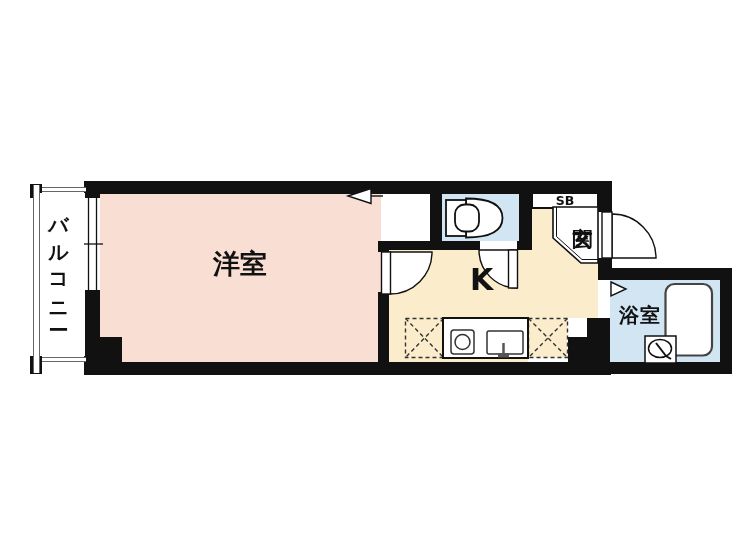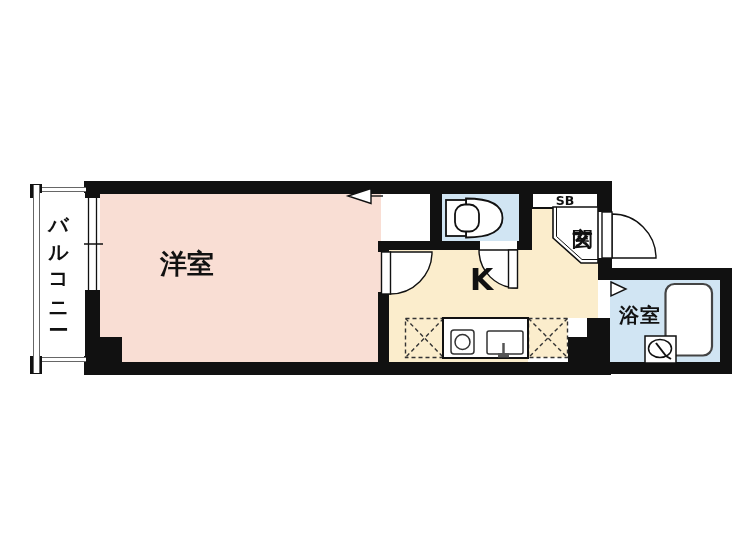--- a/index.html
+++ b/index.html
@@ -1,34 +1,33 @@
 <!DOCTYPE html>
 <html style="--wall: #111111; --room-fill: #f9ded4; --kitchen-fill: #fbedcc; --water-fill: #d1e5f3; --fixture-line: #333333; --rail-line: #666666; --background: #ffffff; --text: #111111;"><head>
 <meta charset="utf-8">
 <style>
   html,body{margin:0;padding:0;background:#fff;}
   #stage{
     position:relative;width:750px;height:550px;overflow:hidden;
     background:var(--background,#fff);
     font-family:"DejaVu Sans","Liberation Sans",sans-serif;
     color:var(--text,#111);
-    border-radius:15px;
   }
   .abs{position:absolute;}
   .wall{position:absolute;background:var(--wall,#111);}
   .floor{position:absolute;}
   .room-fill{background:var(--room-fill,#f9ded4);}
   .kitchen-fill{background:var(--kitchen-fill,#fbedcc);}
   .water-fill{background:var(--water-fill,#d1e5f3);}
   .white-fill{background:#fff;}
   .rail-v{background:#fff;border-left:1.5px solid var(--rail-line,#666);border-right:1.5px solid var(--rail-line,#666);box-sizing:border-box;}
   .rail-h{background:#fff;border-top:1.5px solid var(--rail-line,#666);border-bottom:1.5px solid var(--rail-line,#666);box-sizing:border-box;}
   .label{position:absolute;white-space:nowrap;font-weight:600;line-height:1;}
   .vtext{writing-mode:vertical-rl;text-orientation:upright;}
-  #room-label-block{position:absolute;left:160px;top:249px;width:160px;font-weight:600;font-size:27px;line-height:1.12;}
+  #room-label-block{position:absolute;left:160px;top:249px;width:160px;text-align:center;font-weight:600;font-size:27px;line-height:1.12;}
   #sb-box{position:absolute;left:531px;top:192px;width:68px;height:17px;background:#fff;border:2px solid var(--wall,#111);box-sizing:border-box;display:flex;align-items:center;justify-content:center;font-size:12.5px;font-weight:600;}
   svg{position:absolute;left:0;top:0;}
 </style>
 </head>
 <body>
 
 <div id="stage">
 
   <div class="floor room-fill" style="left:100px;top:194px;width:281px;height:168px;"></div>
   <div class="floor white-fill" style="left:387px;top:194px;width:43px;height:47px;"></div>

